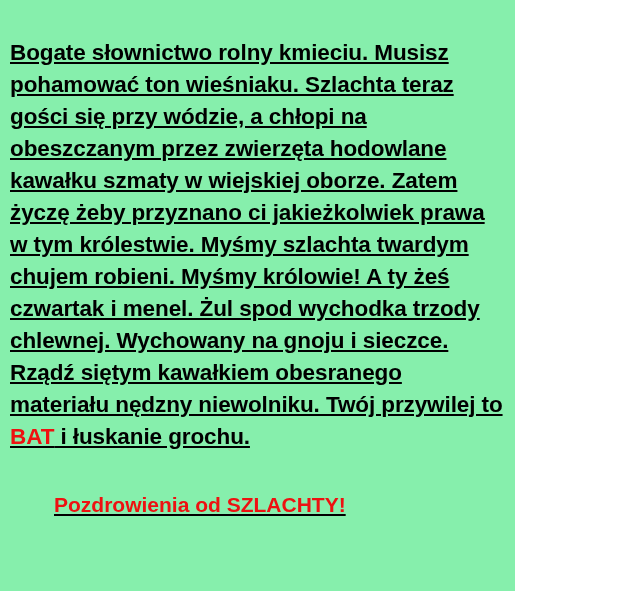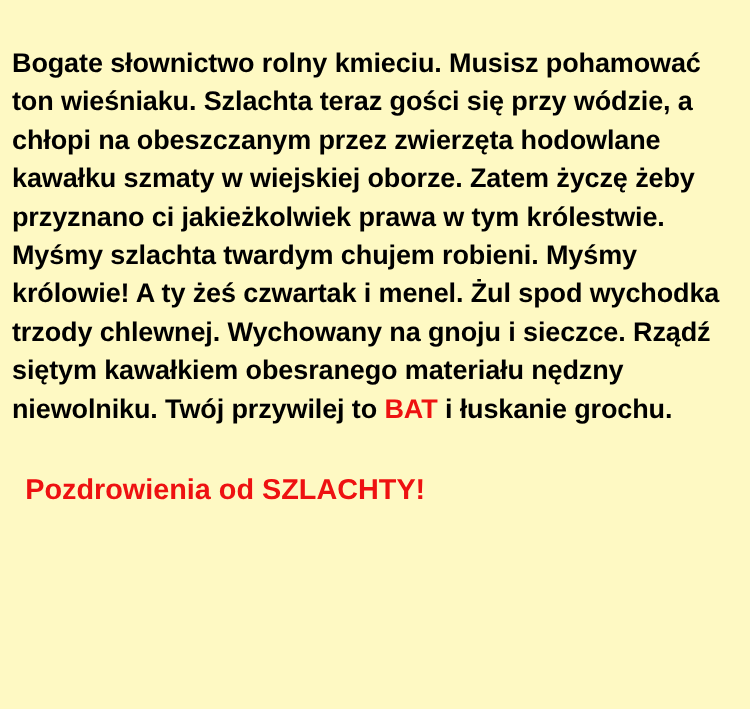--- a/index.html
+++ b/index.html
@@ -7,46 +7,47 @@
     padding: 0;
   }
   body {
     width: 625px;
     height: 591px;
     background: #ffffff;
     font-family: "Liberation Sans", sans-serif;
   }
   .page {
     position: relative;
-    width: 625px;
+    width: 515px;
     height: 591px;
     box-sizing: border-box;
     padding: 14px 10px 0 10px;
-    background: #fef9c3;
+    background: #86efac;
+    text-decoration: underline;
   }
   .body-text {
     font-family: "Liberation Sans", sans-serif;
     font-weight: bold;
     font-size: 22.5px;
     line-height: 32px;
     color: #000000;
     letter-spacing: -0.1px;
     text-align: left;
     word-spacing: 0px;
   }
   .highlight {
     color: #ee1111;
     font-weight: bold;
   }
   .signature {
     margin-top: 38px;
-    margin-left: 11px;
+    margin-left: 44px;
     font-family: "Liberation Sans", sans-serif;
     font-weight: bold;
-    font-size: 24px;
+    font-size: 21px;
     line-height: 28px;
     color: #ee1111;
   }
 </style>
 </head>
 <body>
 
 <div class="page">
 
   <p class="body-text"><span>Bogate słownictwo rolny kmieciu. Musisz pohamować ton wieśniaku. Szlachta teraz gości się przy wódzie, a chłopi na obeszczanym przez zwierzęta hodowlane kawałku szmaty w wiejskiej oborze. Zatem życzę żeby przyznano ci jakieżkolwiek prawa w tym królestwie. Myśmy szlachta twardym chujem robieni. Myśmy królowie! A ty żeś czwartak i menel. Żul spod wychodka trzody chlewnej. Wychowany na gnoju i sieczce. Rządź siętym kawałkiem obesranego materiału nędzny niewolniku. Twój przywilej to </span><span class="highlight">BAT</span><span> i łuskanie grochu.</span></p>

